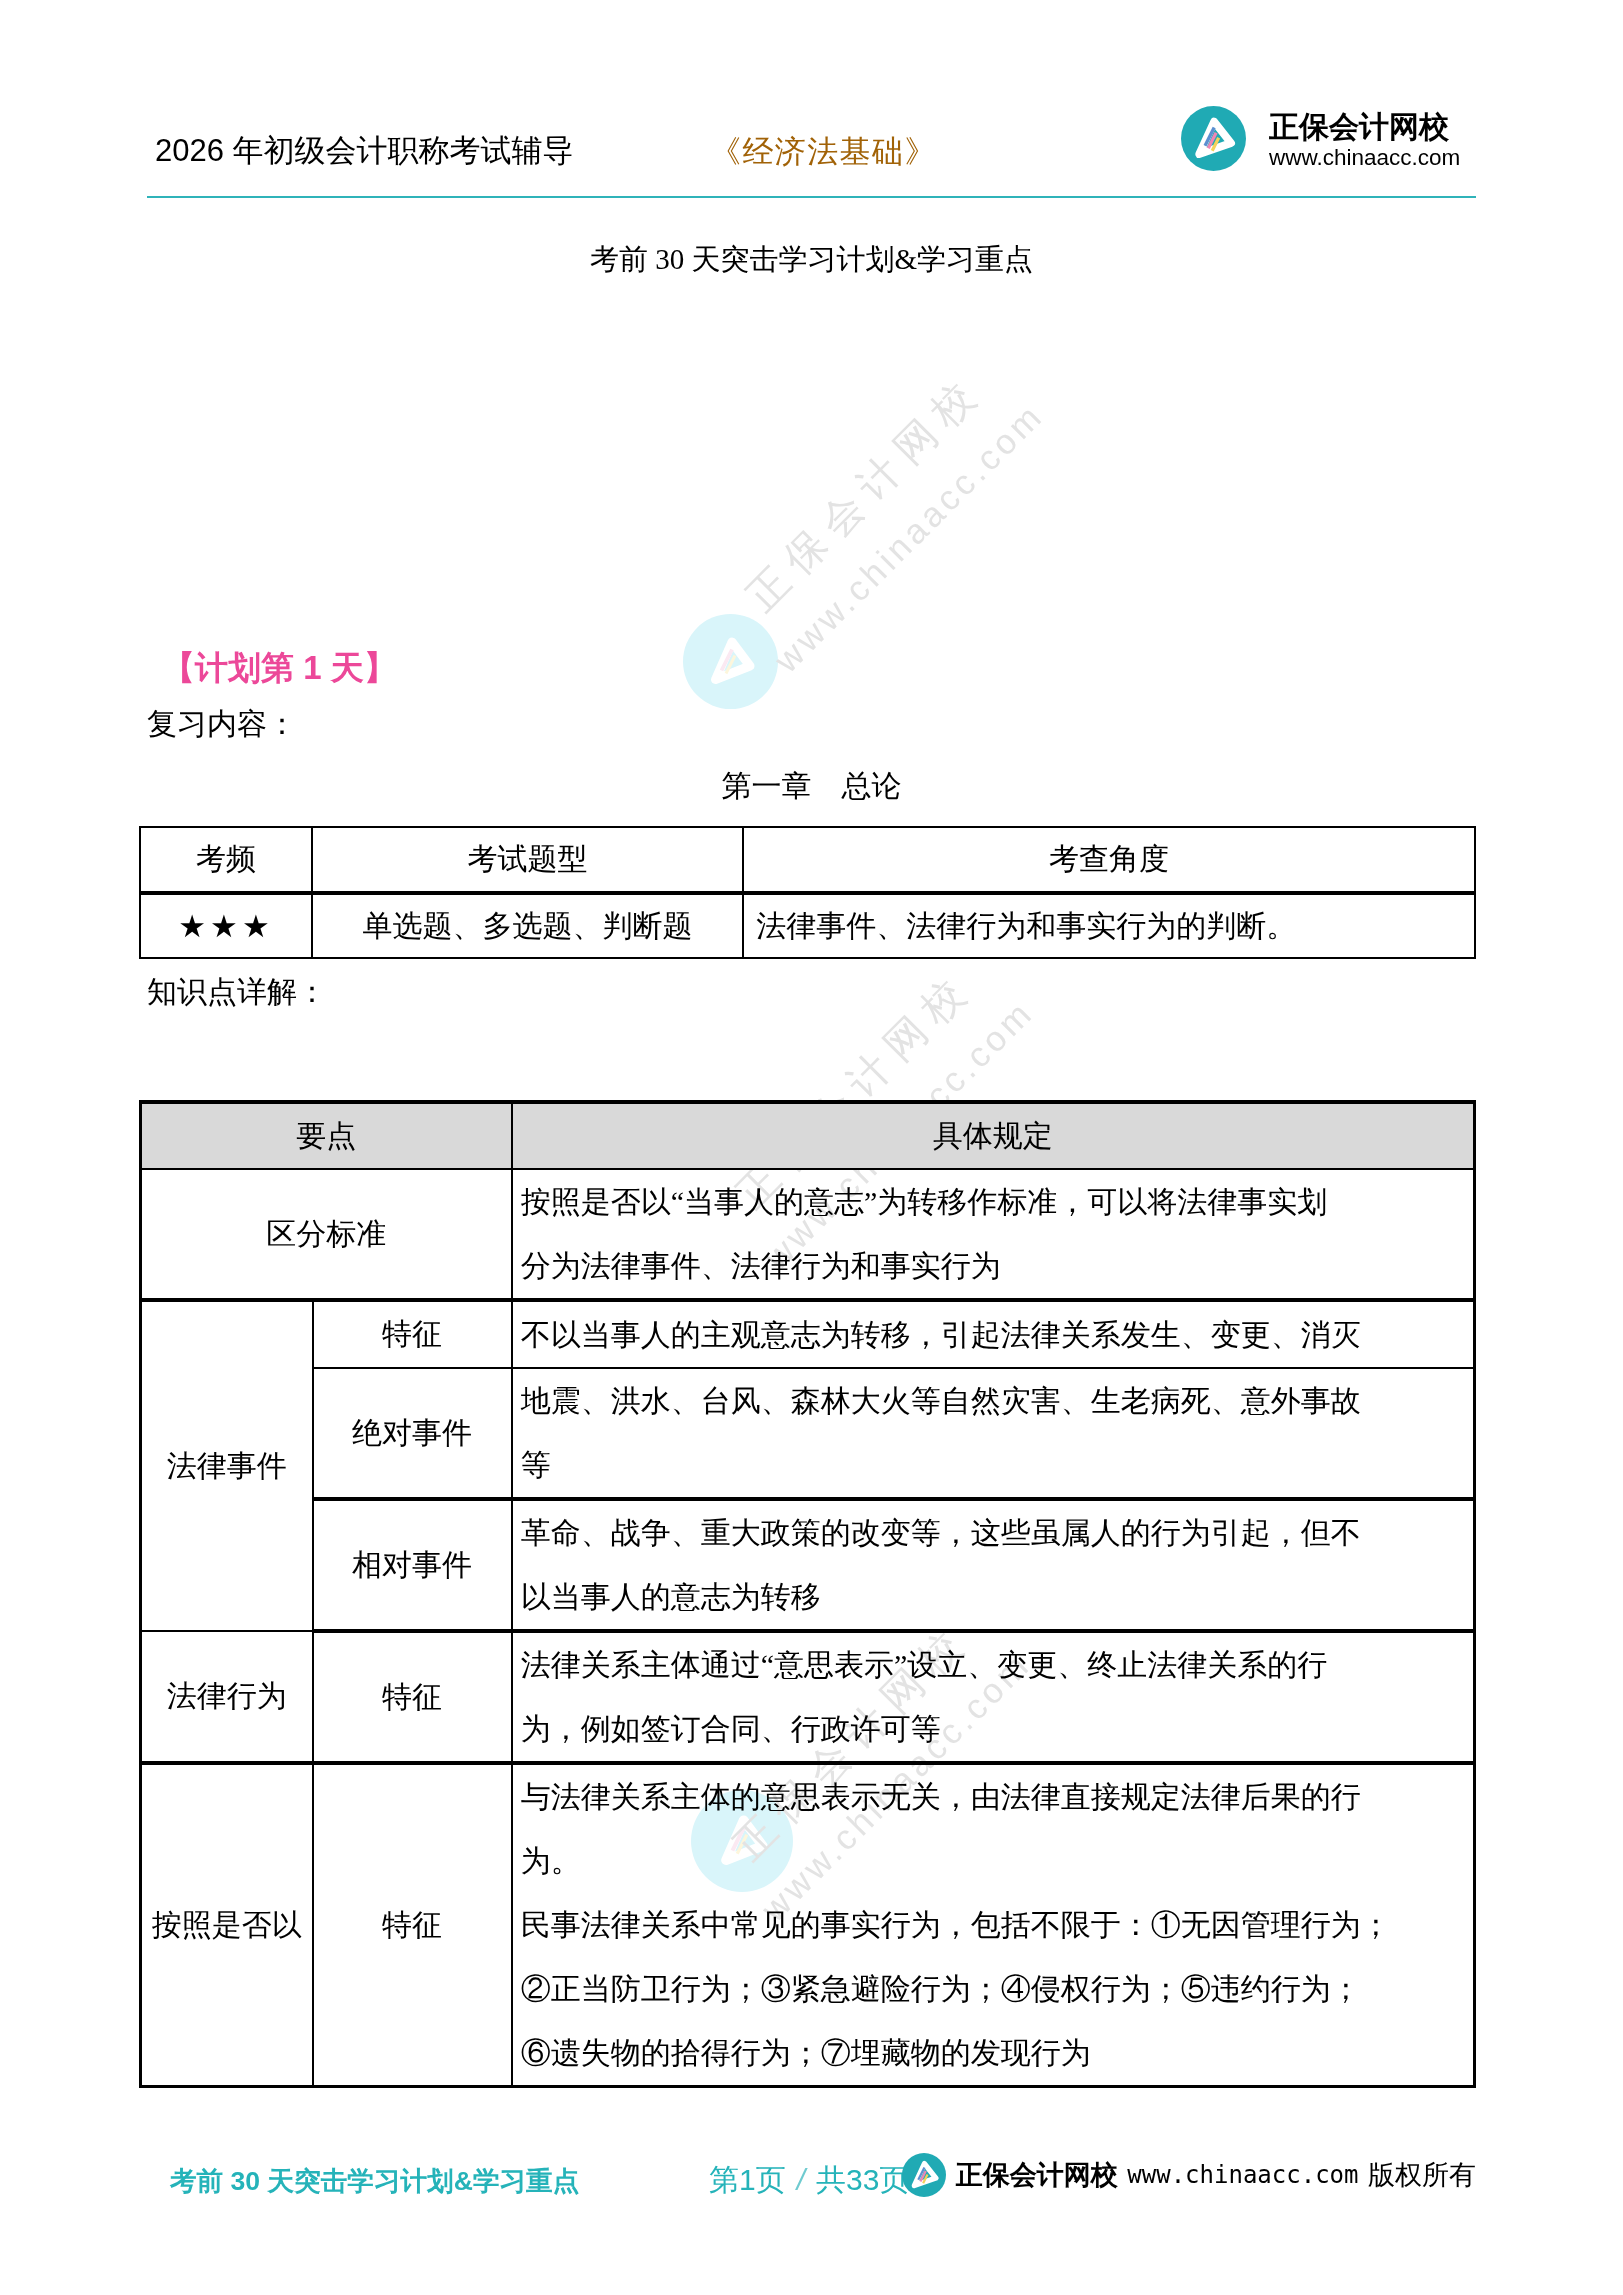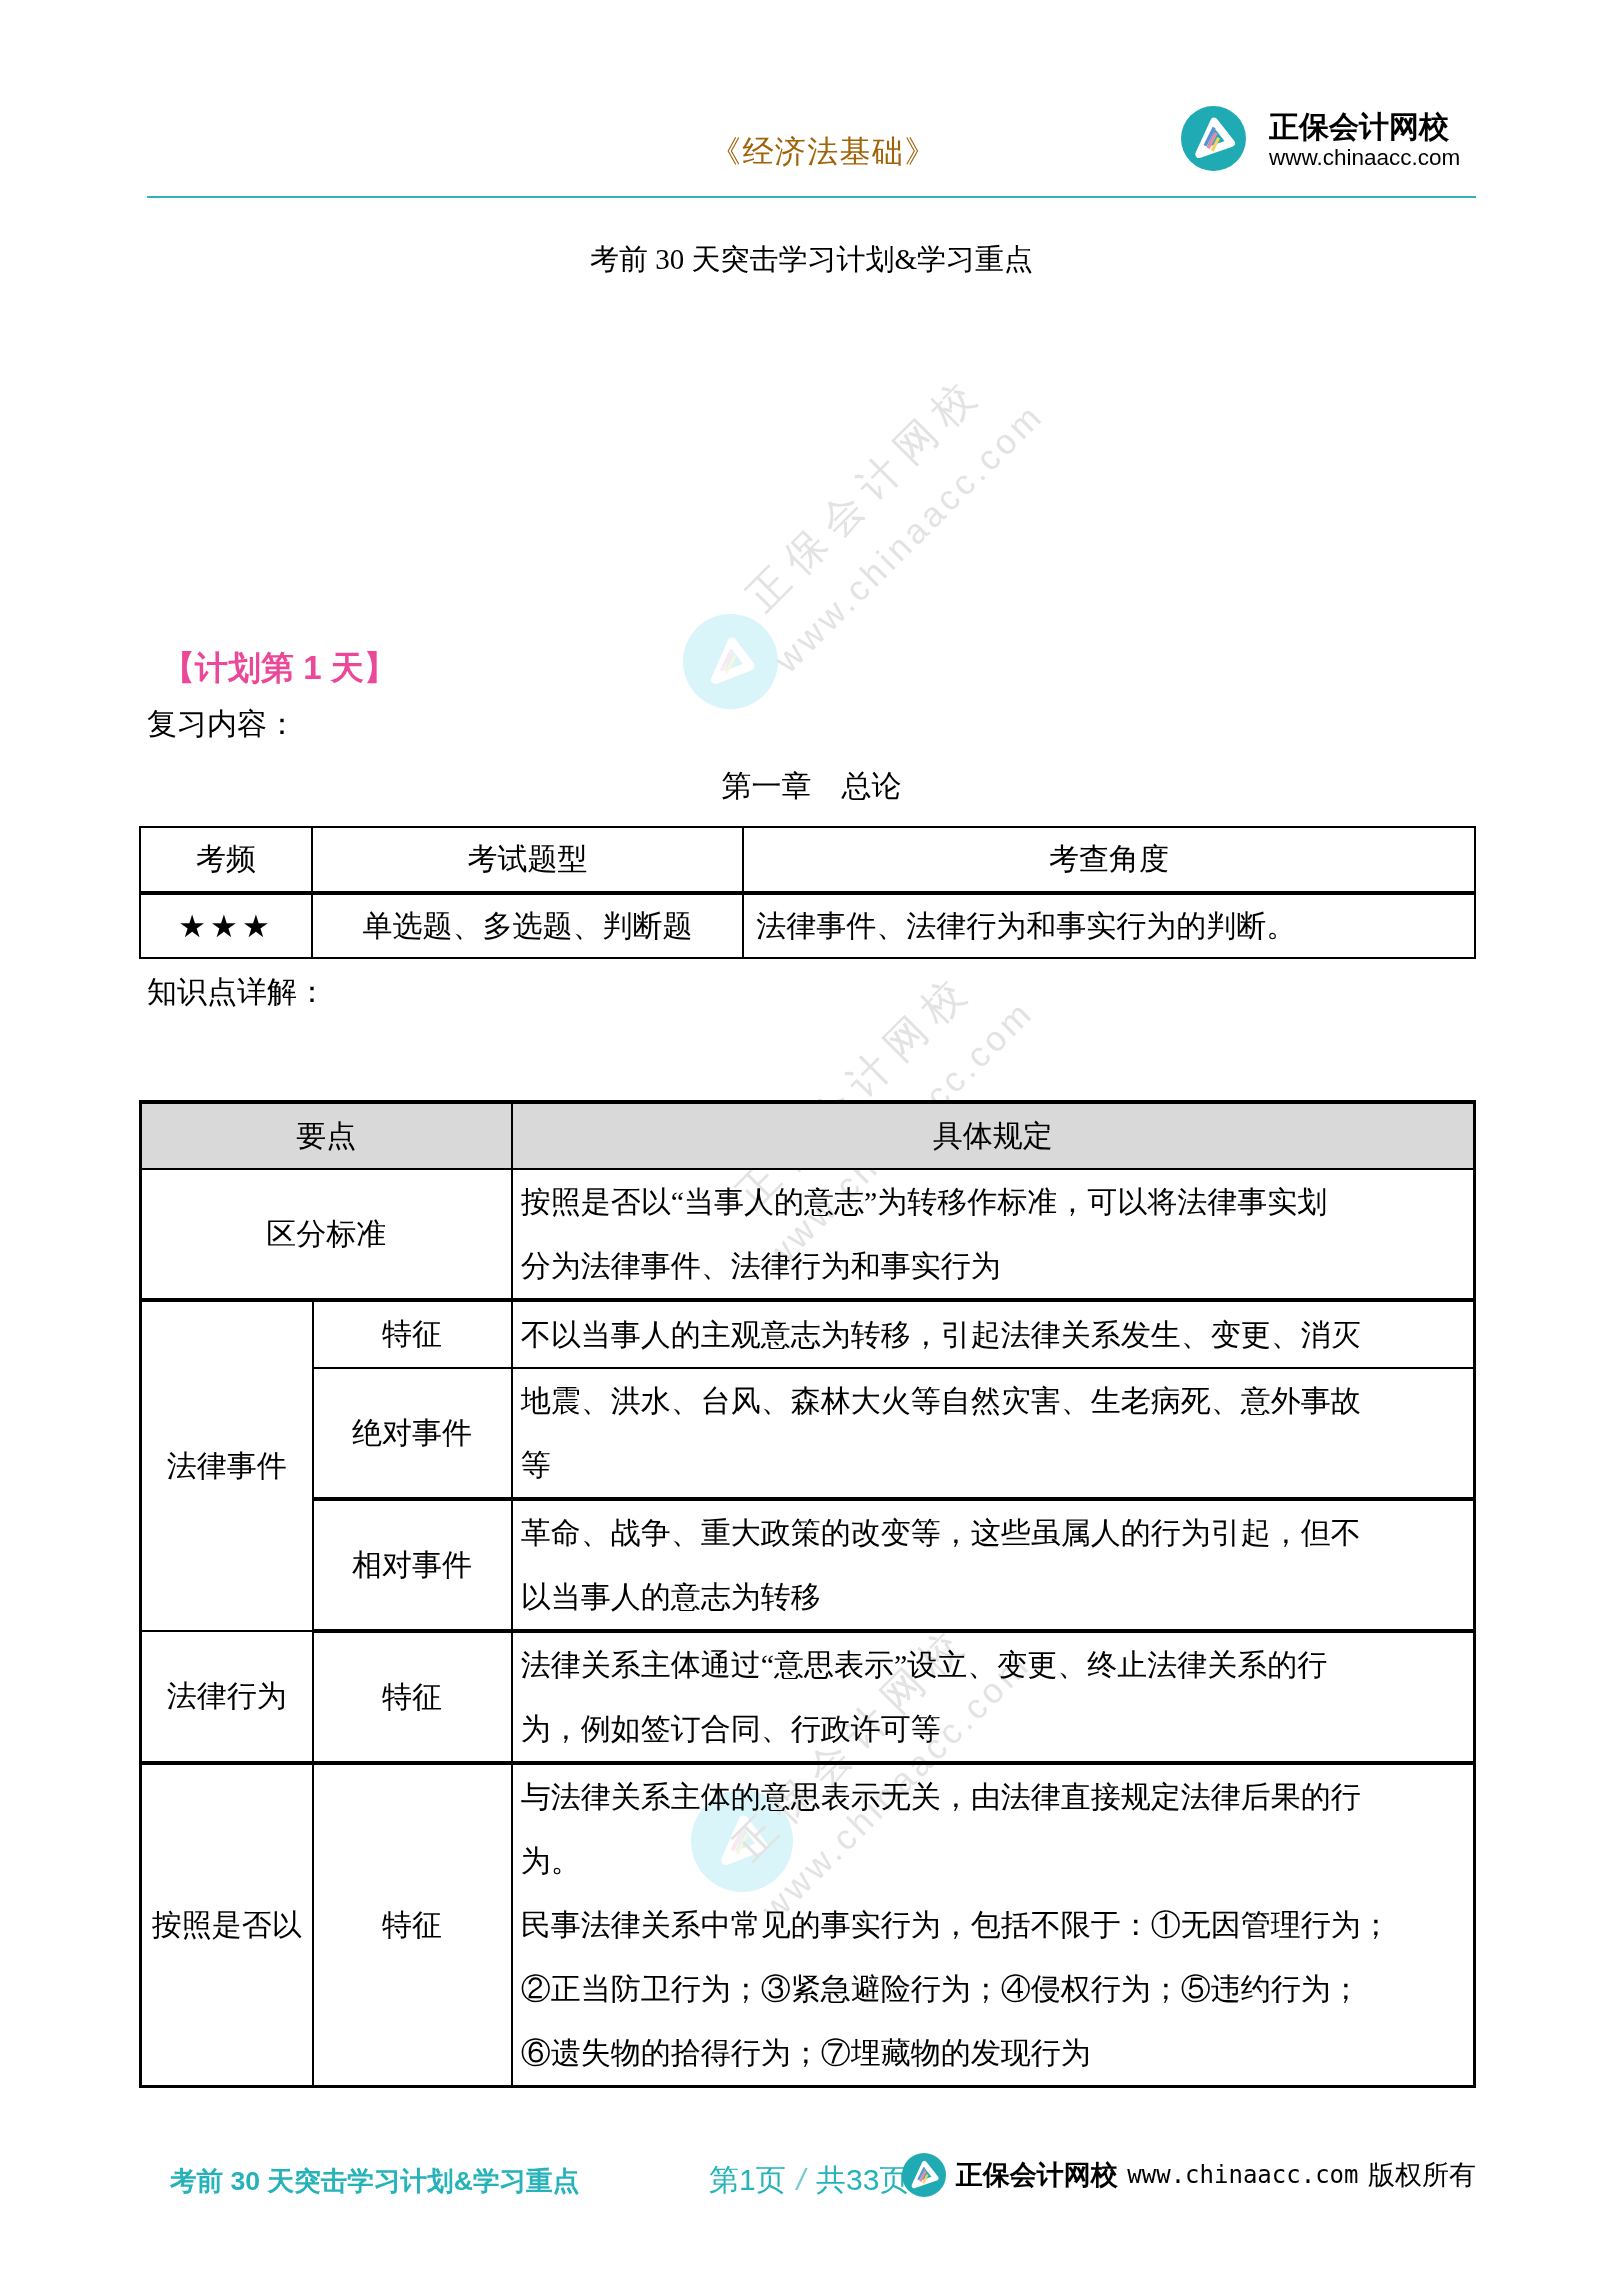--- a/index.html
+++ b/index.html
@@ -98,20 +98,21 @@
       <div class="l2">www.chinaacc.com</div>
     </div>
     <div class="wm-text" style="left:648px;top:1701px;">
       <div class="l1">正保会计网校</div>
       <div class="l2">www.chinaacc.com</div>
     </div>
   </div>
 
   <div class="content">
 
+    <div class="abs h-course">2026 年初级会计职称考试辅导</div>
     <div class="abs h-subject">《经济法基础》</div>
     <div class="abs h-logo">
       <svg width="65" height="65" viewBox="0 0 100 100">
         <circle cx="50" cy="50" r="50" fill="#20aab4"></circle>
         <path d="M28 74 L51 24 L77 57 Z" fill="none" stroke="#ffffff" stroke-width="12" stroke-linejoin="round"></path>
         <path d="M37 61 L51 33" stroke="#5b8fd0" stroke-width="5"></path>
         <path d="M42 65 L54 41" stroke="#ef86b5" stroke-width="5"></path>
         <path d="M48 69 L58 49" stroke="#f5d25c" stroke-width="5"></path>
       </svg>
     </div>

